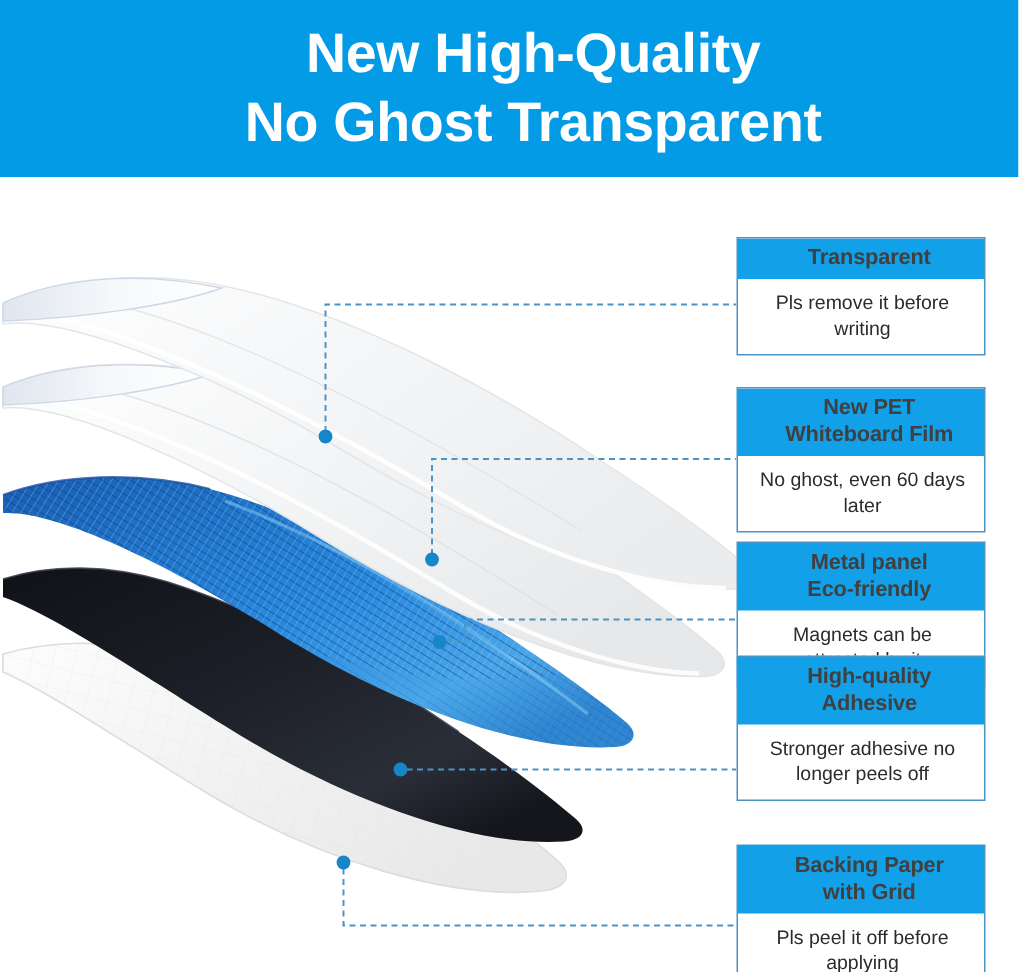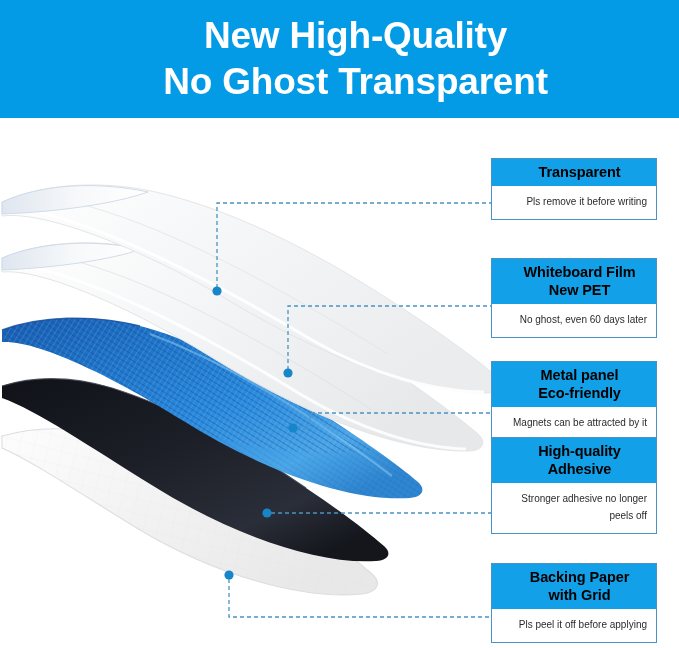--- a/index.html
+++ b/index.html
@@ -55,35 +55,35 @@
   
   .callout {
     position: absolute;
     width: 166px;
     border: 1px solid #4a93c4;
     background: #ffffff;
     overflow: hidden;
   }
   .callout-head {
     background: #12a0e8;
-    color: #000000;
+    color: #404040;
     font-weight: bold;
     font-size: 14.5px;
     line-height: 18px;
     text-align: center;
     padding: 4px 3px 5px 14px;
     letter-spacing: -0.1px;
   }
   .callout-head span { display: block; white-space: nowrap; }
   .callout-body {
     color: #2b2b2b;
-    font-size: 10px;
+    font-size: 13px;
     line-height: 17px;
     padding: 7px 9px 9px 11px;
-    text-align: right;
+    text-align: center;
   }
 
   
   #callout-0 { left: 491px; top: 158px; }
   #callout-1 { left: 491px; top: 258px; }
   #callout-2 { left: 491px; top: 361px; }
   #callout-3 { left: 491px; top: 437px; }
   #callout-4 { left: 491px; top: 563px; }
 
   
@@ -290,22 +290,22 @@
 
   <div class="callout" id="callout-0">
     <div class="callout-head">
       <span>Transparent</span>
     </div>
     <div class="callout-body">Pls remove it before writing</div>
   </div>
 
   <div class="callout" id="callout-1">
     <div class="callout-head">
+      <span>New PET</span>
       <span>Whiteboard Film</span>
-      <span>New PET</span>
     </div>
     <div class="callout-body">No ghost, even 60 days later</div>
   </div>
 
   <div class="callout" id="callout-2">
     <div class="callout-head">
       <span>Metal panel</span>
       <span>Eco-friendly</span>
     </div>
     <div class="callout-body">Magnets can be attracted by it</div>

